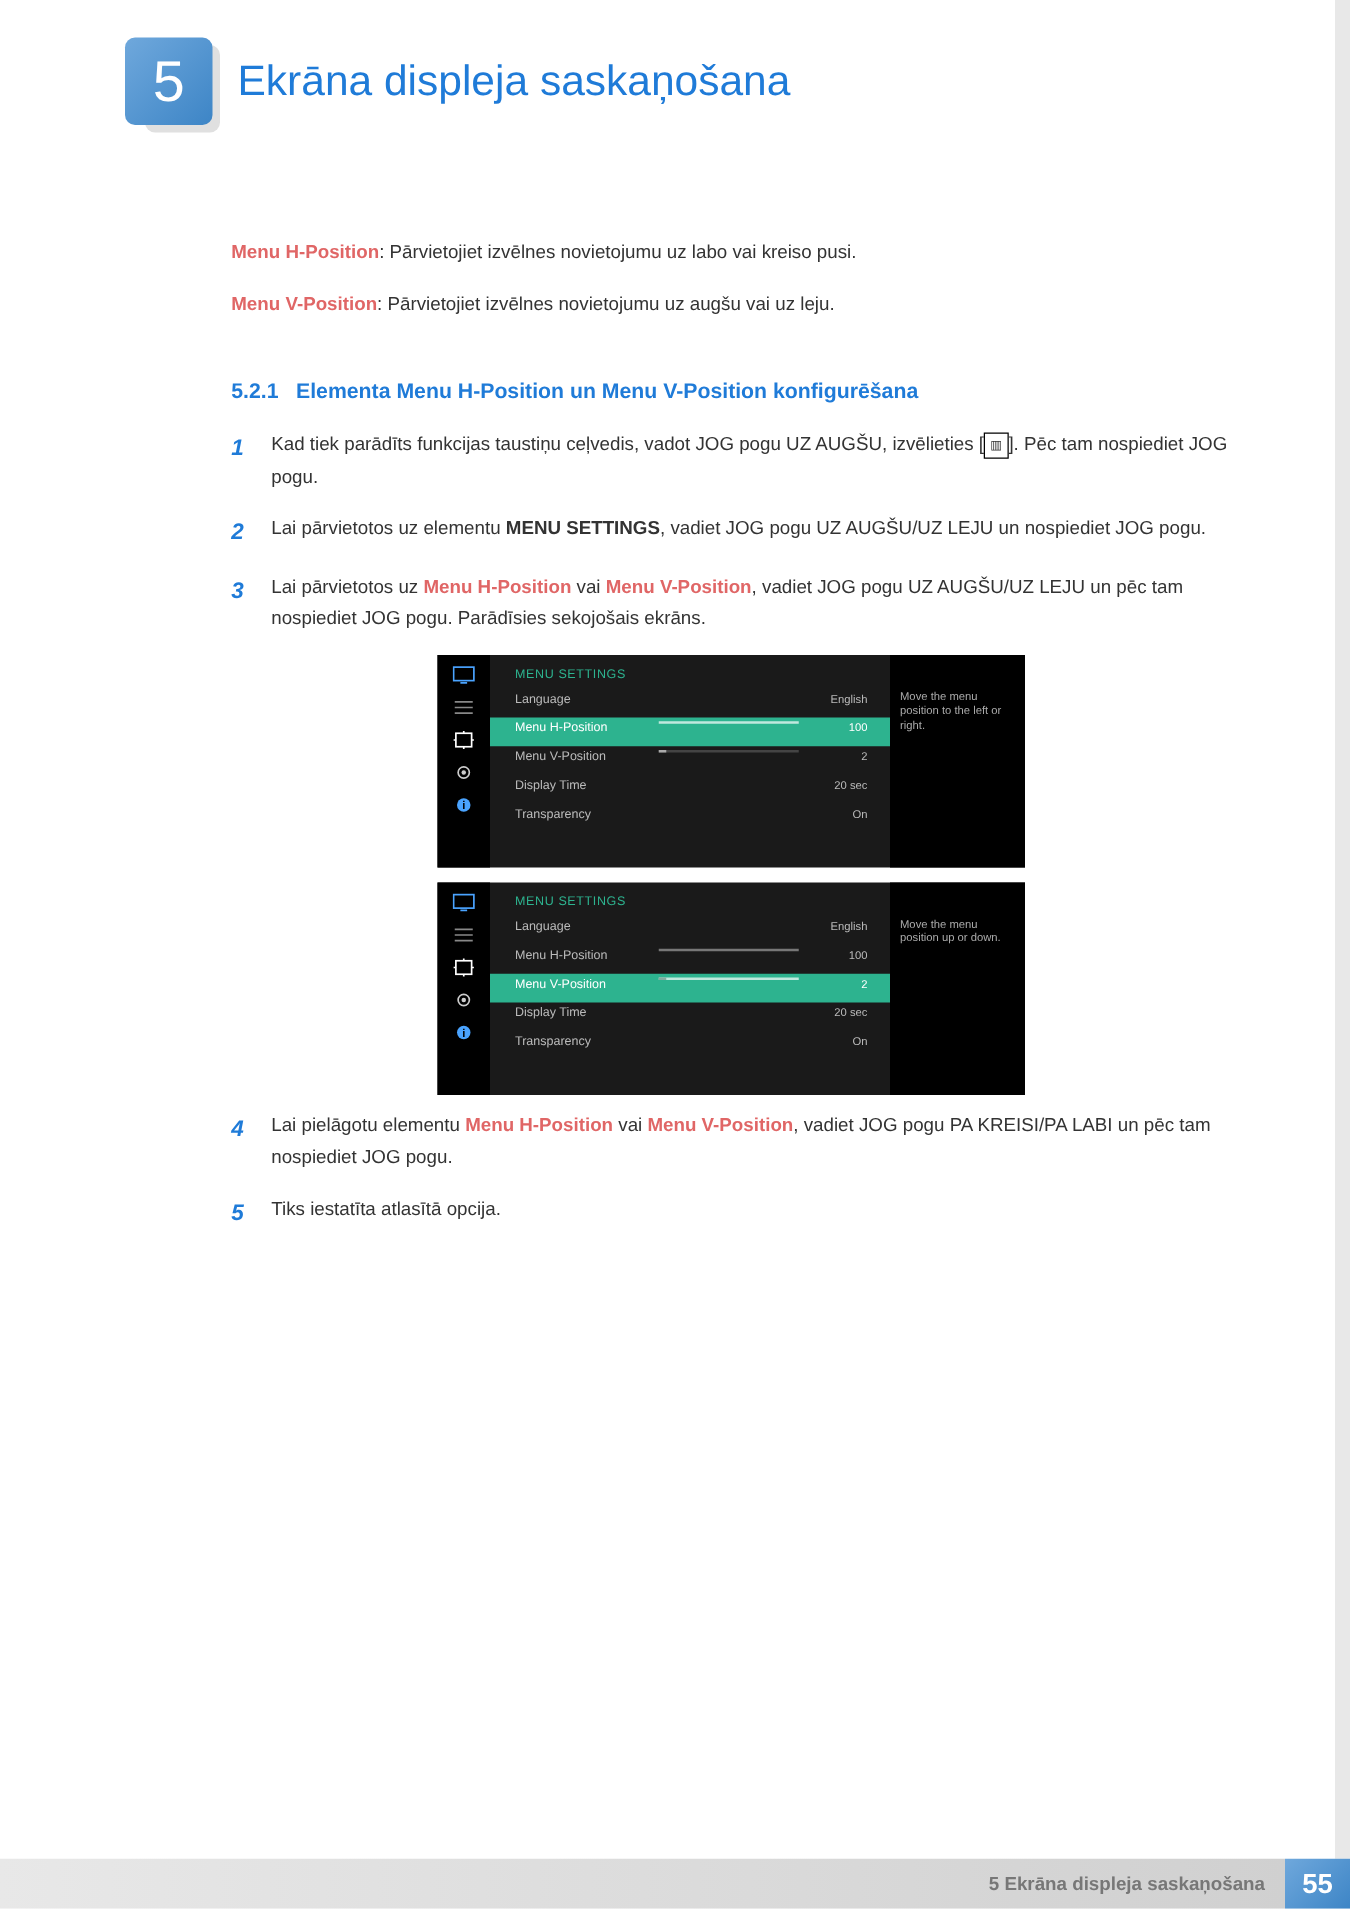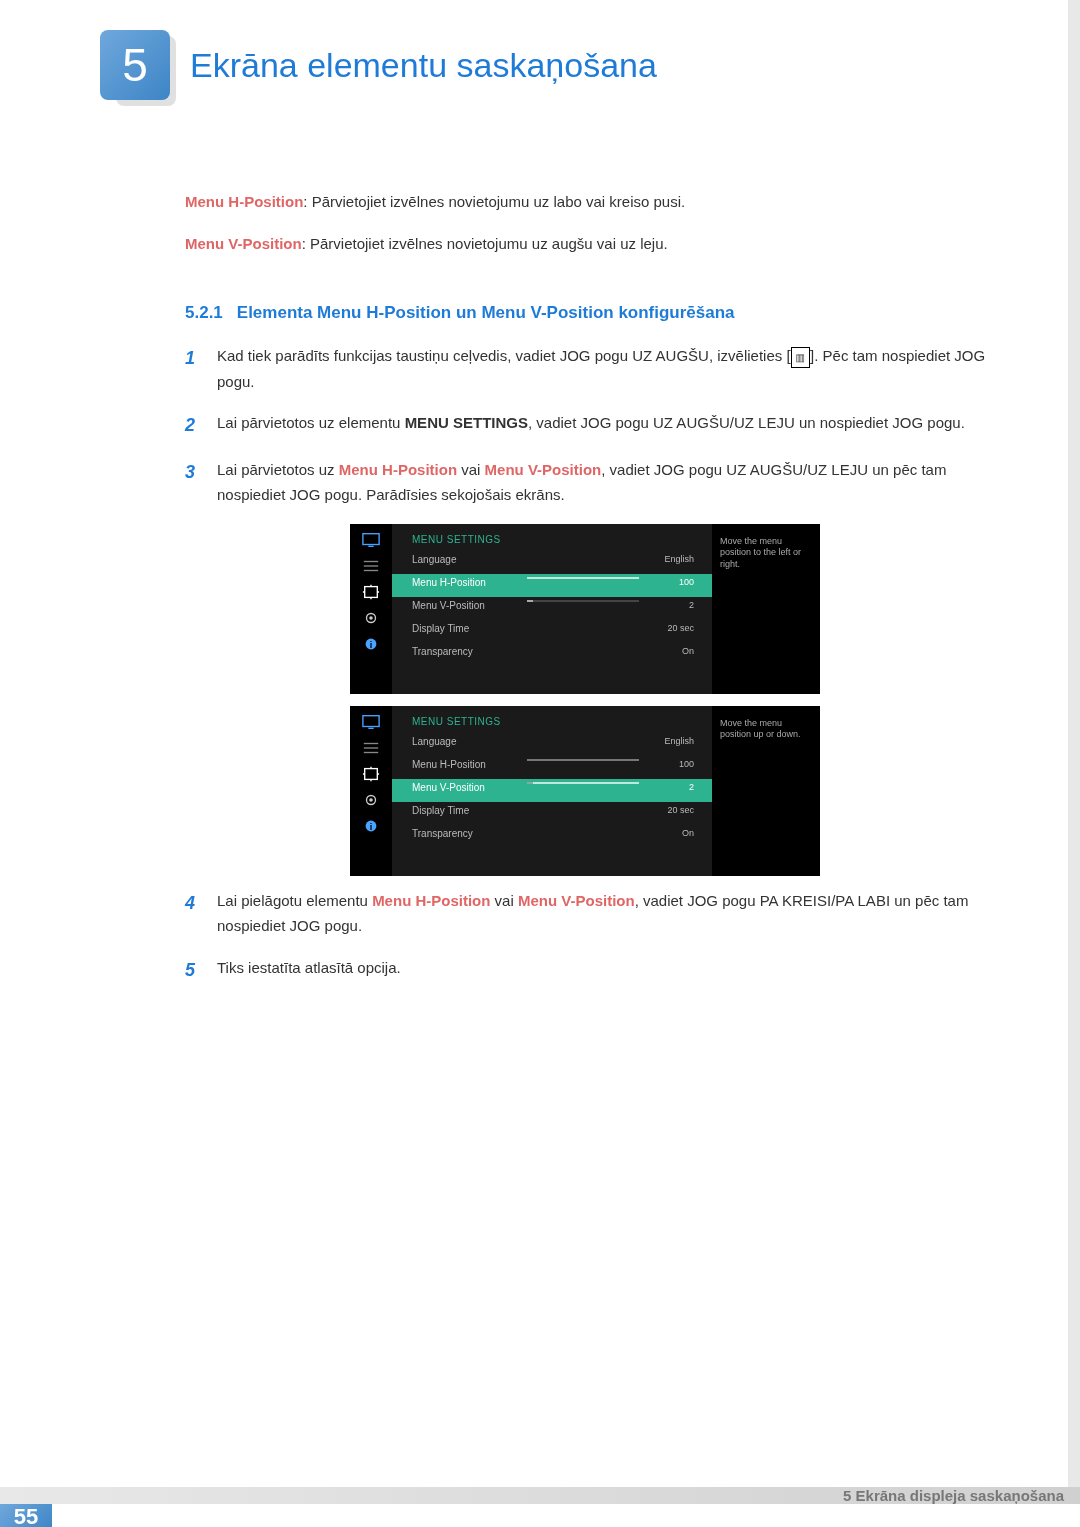--- a/index.html
+++ b/index.html
@@ -172,32 +172,31 @@
     width: 5%;
     background: #aaa;
     left: 0;
   }
   .osd-value { width: 45px; text-align: right; font-size: 9px; }
   .osd-help {
     width: 108px;
     background: #000;
     color: #aaa;
     font-size: 9px;
-    padding: 12px 8px;
+    padding: 28px 8px;
     line-height: 1.3;
   }
   .footer {
     position: absolute;
     bottom: 0;
     left: 0;
     right: 0;
     height: 40px;
     display: flex;
     align-items: stretch;
-    flex-direction: column;
   }
   .footer-bar {
     flex: 1;
     background: linear-gradient(to right, #e8e8e8, #d0d0d0);
     display: flex;
     align-items: center;
     justify-content: flex-end;
     padding-right: 16px;
     font-size: 15px;
     color: #777;
@@ -228,40 +227,40 @@
 <div class="side-strip"></div>
 
 <div class="page">
 
   <div class="chapter-header">
     <div class="chapter-badge">
       <div class="badge-shadow"></div>
       <div class="badge-bg"></div>
       <div class="badge-num">5</div>
     </div>
-    <div class="chapter-title">Ekrāna elementu saskaņošana</div>
+    <div class="chapter-title">Ekrāna displeja saskaņošana</div>
   </div>
 
 
   <p class="body-text">
     <span class="red">Menu H-Position</span><span>: Pārvietojiet izvēlnes novietojumu uz labo vai kreiso pusi.</span>
   </p>
   <p class="body-text">
     <span class="red">Menu V-Position</span><span>: Pārvietojiet izvēlnes novietojumu uz augšu vai uz leju.</span>
   </p>
 
   <div class="sub-heading">
     <span>5.2.1</span>
     <span>Elementa Menu H-Position un Menu V-Position konfigurēšana</span>
   </div>
 
   <div class="step">
     <div class="step-num">1</div>
     <div class="step-text">
-      <span>Kad tiek parādīts funkcijas taustiņu ceļvedis, vadiet JOG pogu UZ AUGŠU, izvēlieties [</span><span class="menu-icon">▥</span><span>]. Pēc tam nospiediet JOG pogu.</span>
+      <span>Kad tiek parādīts funkcijas taustiņu ceļvedis, vadot JOG pogu UZ AUGŠU, izvēlieties [</span><span class="menu-icon">▥</span><span>]. Pēc tam nospiediet JOG pogu.</span>
     </div>
   </div>
 
   <div class="step">
     <div class="step-num">2</div>
     <div class="step-text">
       <span>Lai pārvietotos uz elementu </span><span class="bold">MENU SETTINGS</span><span>, vadiet JOG pogu UZ AUGŠU/UZ LEJU un nospiediet JOG pogu.</span>
     </div>
   </div>
 

